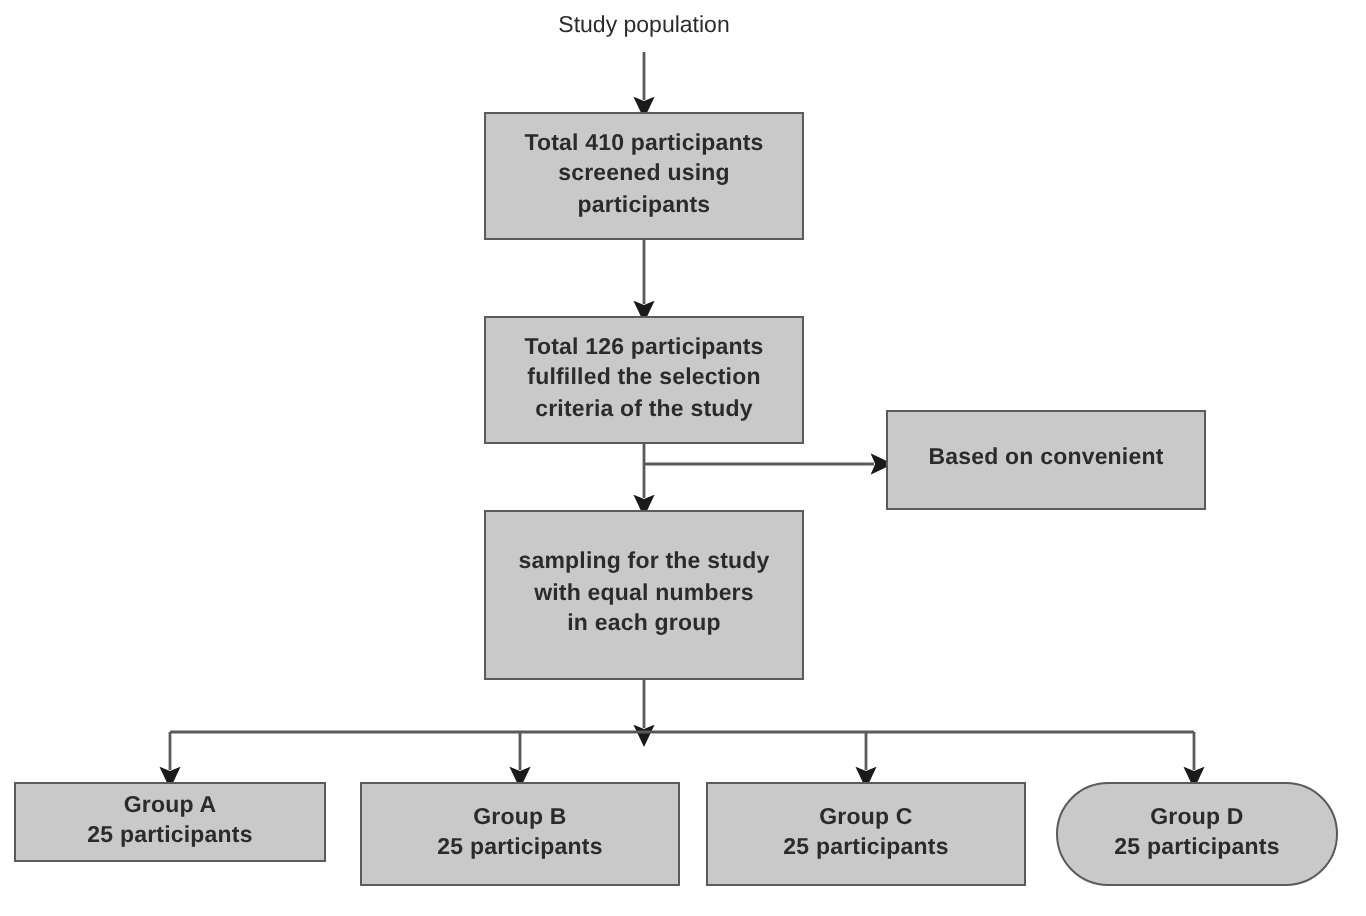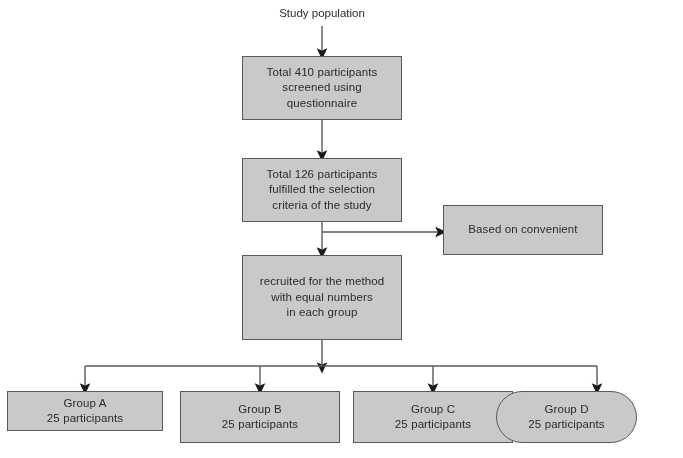--- a/index.html
+++ b/index.html
@@ -25,20 +25,21 @@
     border: 1px solid #5a5a5a;
     display: flex;
     flex-direction: column;
     align-items: center;
     justify-content: center;
     color: #2b2b2b;
     font-size: 11.5px;
     line-height: 15.5px;
     text-align: left;
     letter-spacing: 0.1px;
+    font-weight: bold;
   }
   .node .line {
     display: block;
     white-space: nowrap;
   }
   .plain-label {
     position: absolute;
     color: #2b2b2b;
     font-size: 11.5px;
     line-height: 15px;
@@ -84,52 +85,52 @@
     <line x1="597" y1="366" x2="597" y2="385" stroke="#5a5a5a" stroke-width="1.4" marker-end="url(#ah)"></line>
   </svg>
 
   <div class="plain-label" style="left:242px; top:6px; width:160px;">
     <span>Study population</span>
   </div>
 
   <div class="node" style="left:242px; top:56px; width:160px; height:64px;">
     <span class="line">Total 410 participants</span>
     <span class="line">screened using</span>
-    <span class="line">questionnaire</span>
+    <span class="line">participants</span>
   </div>
 
   <div class="node" style="left:242px; top:158px; width:160px; height:64px;">
     <span class="line">Total 126 participants</span>
     <span class="line">fulfilled the selection</span>
     <span class="line">criteria of the study</span>
   </div>
 
   <div class="node" style="left:443px; top:205px; width:160px; height:50px;gap:24px;">
     <span class="line">Based on convenient</span>
   </div>
 
   <div class="node" style="left:242px; top:255px; width:160px; height:85px;">
-    <span class="line">recruited for the method</span>
+    <span class="line">sampling for the study</span>
     <span class="line">with equal numbers</span>
     <span class="line">in each group</span>
   </div>
 
   <div class="node" style="left:7px; top:391px; width:156px; height:40px;">
     <span class="line">Group A</span>
     <span class="line">25 participants</span>
   </div>
 
   <div class="node" style="left:180px; top:391px; width:160px; height:52px;">
     <span class="line">Group B</span>
     <span class="line">25 participants</span>
   </div>
 
   <div class="node" style="left:353px; top:391px; width:160px; height:52px;">
     <span class="line">Group C</span>
     <span class="line">25 participants</span>
   </div>
 
-  <div class="node" style="left:496px; top:391px; width:141px; height:52px;border-radius:26px;">
+  <div class="node" style="left:528px; top:391px; width:141px; height:52px;border-radius:26px;">
     <span class="line">Group D</span>
     <span class="line">25 participants</span>
   </div>
 
 </div>
 
 </body></html>

